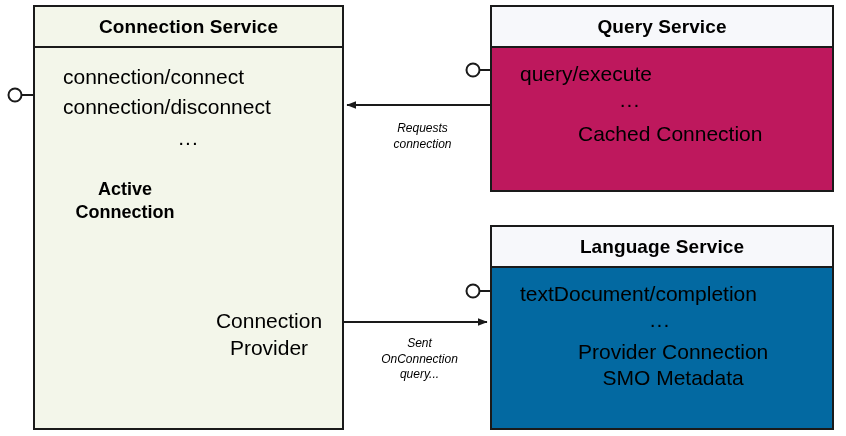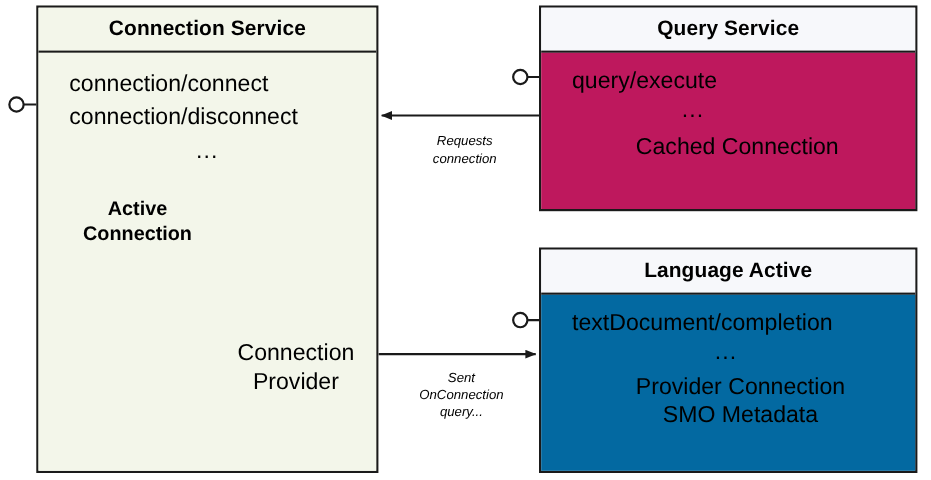--- a/index.html
+++ b/index.html
@@ -263,21 +263,21 @@
   <div class="box-body">
     <div class="op-single">query/execute</div>
     <div class="ellipsis-sub">...</div>
     <div class="asset-row" style="left:86px; top:73px;">
       <div class="asset-text">Cached Connection</div>
     </div>
   </div>
 </div>
 
 <div class="box" id="language-service">
-  <div class="box-header">Language Active</div>
+  <div class="box-header">Language Service</div>
   <div class="box-body">
     <div class="op-single">textDocument/completion</div>
     <div class="ellipsis-sub" style="left:28px; width:280px;">...</div>
     <div class="asset-row" style="left:86px; top:71px;">
       <div class="asset-text center">
         <div>Provider Connection</div>
         <div>SMO Metadata</div>
       </div>
     </div>
   </div>

